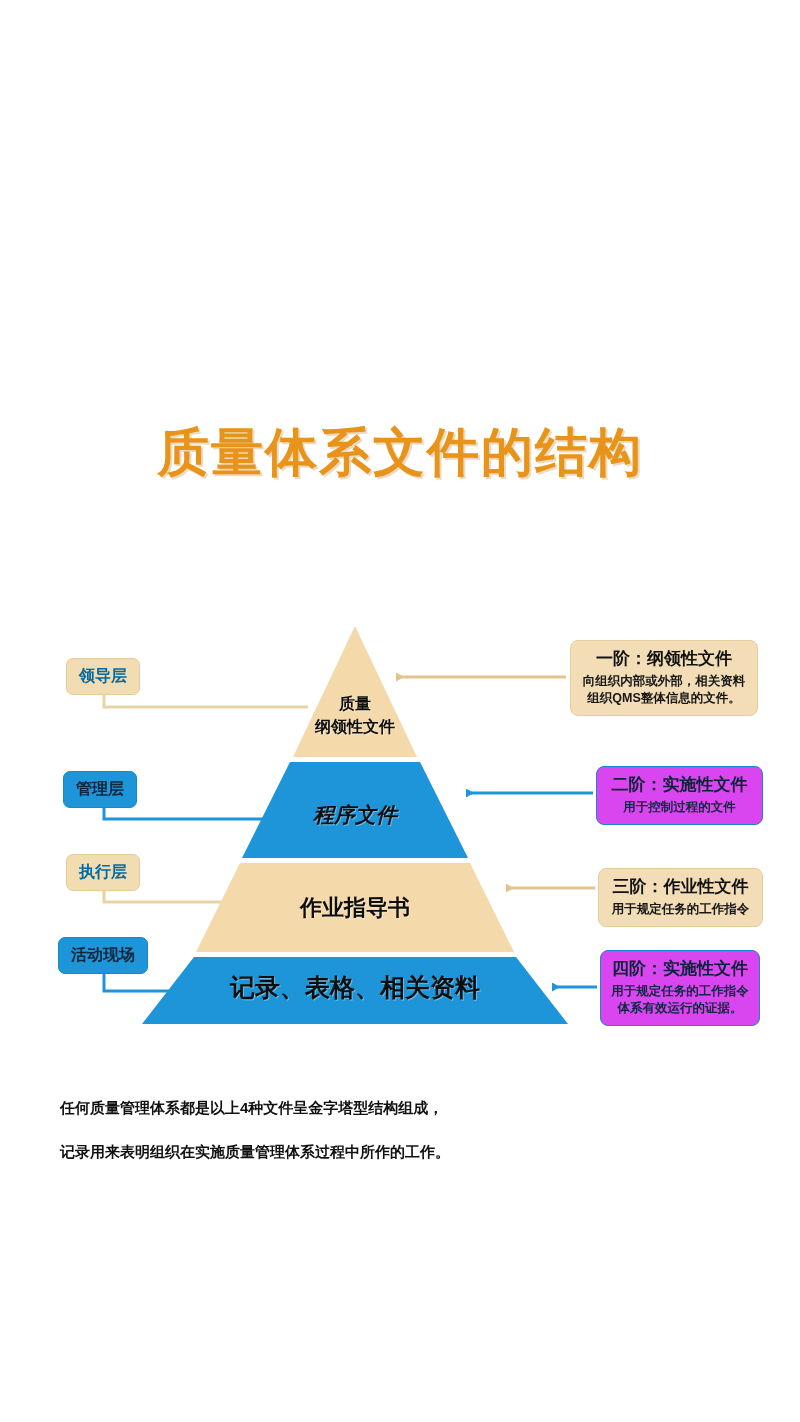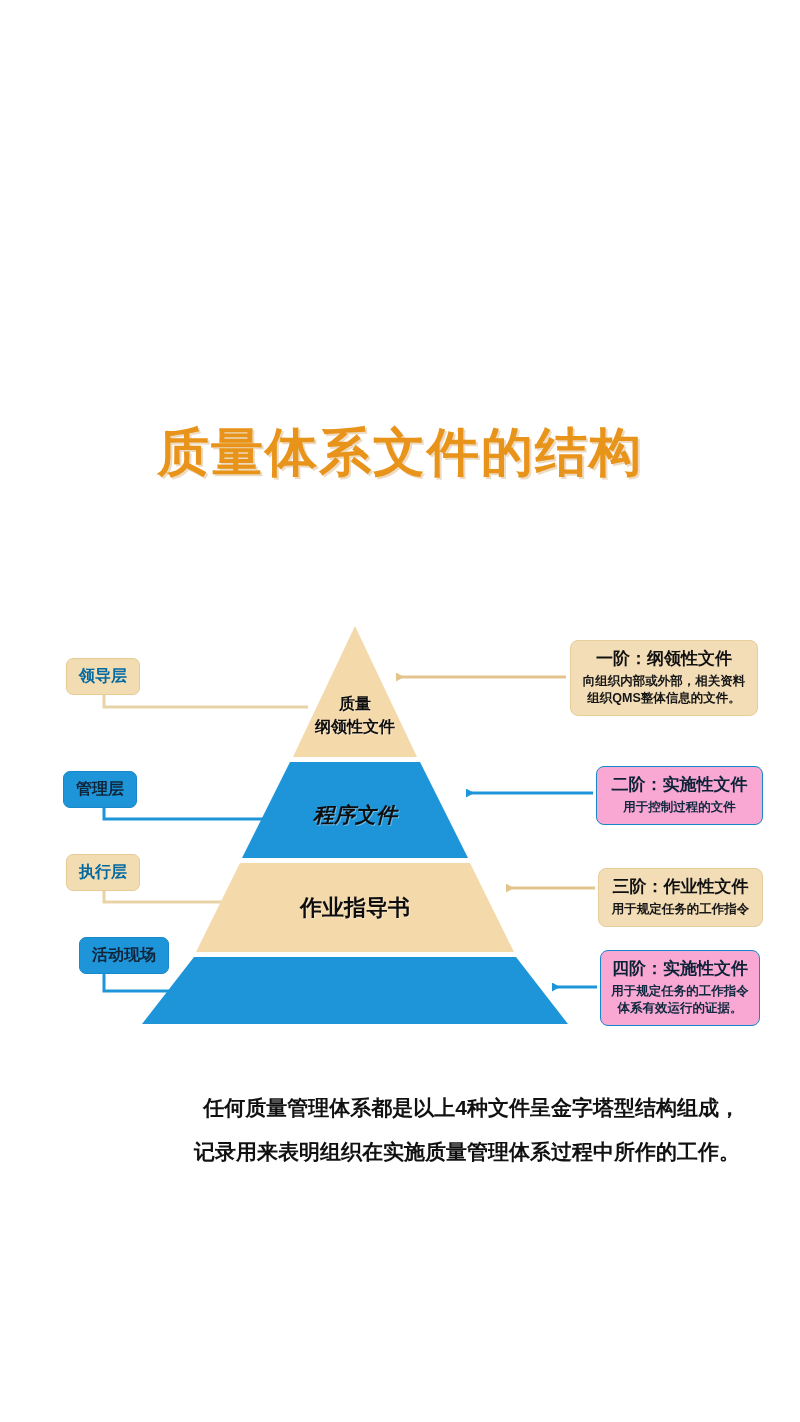--- a/index.html
+++ b/index.html
@@ -94,36 +94,36 @@
   }
   .side-label.blue {
     background: #1d95d8;
     border: 1px solid #1788c9;
     color: #10243a;
   }
 
   #left-label-0 { left: 66px;  top: 658px; }
   #left-label-1 { left: 63px;  top: 771px; }
   #left-label-2 { left: 66px;  top: 854px; }
-  #left-label-3 { left: 58px;  top: 937px; margin-left: 21px; }
+  #left-label-3 { left: 58px;  top: 937px; }
 
   
   .right-card {
     position: absolute;
     border-radius: 8px;
     box-sizing: border-box;
     padding: 7px 9px 8px;
     text-align: center;
   }
   .right-card.tan {
     background: #f2ddb6;
     border: 1px solid #e7cd9c;
   }
   .right-card.blue {
-    background: #f9a8d4;
+    background: #d946ef;
     border: 1px solid #1688c9;
   }
   .rc-title {
     font-size: 17px;
     font-weight: 700;
     line-height: 22px;
     color: #111111;
     white-space: nowrap;
   }
   .right-card.blue .rc-title { color: #0d2236; }
@@ -148,22 +148,22 @@
     width: 800px; height: 1422px;
     pointer-events: none;
   }
 
   
   .caption {
     position: absolute;
     left: 60px;
     top: 1086px;
     width: 680px;
-    text-align: right;
-    font-size: 21px;
+    text-align: left;
+    font-size: 15px;
     font-weight: 700;
     line-height: 44px;
     color: #111111;
   }
   .caption div { white-space: nowrap; }
 </style>
 </head>
 <body>
 
 <div class="page">
@@ -216,20 +216,21 @@
 
       <polygon points="100,249 330,249 374,338 56,338" fill="#f4d9ab"></polygon>
 
       <polygon points="54,343 376,343 428,410 2,410" fill="#1d95d8"></polygon>
     </svg>
 
     <div class="tier-label t1" style="white-space: pre-line;">质量
 纲领性文件</div>
     <div class="tier-label t2">程序文件</div>
     <div class="tier-label t3">作业指导书</div>
+    <div class="tier-label t4">记录、表格、相关资料</div>
   </div>
 
   <div class="side-label tan" id="left-label-0">领导层</div>
   <div class="side-label blue" id="left-label-1">管理层</div>
   <div class="side-label tan" id="left-label-2">执行层</div>
   <div class="side-label blue" id="left-label-3">活动现场</div>
 
   <div class="right-card tan" id="right-card-0">
     <div class="rc-title">一阶：纲领性文件</div>
     <div class="rc-body" style="white-space: pre-line;">向组织内部或外部，相关资料

